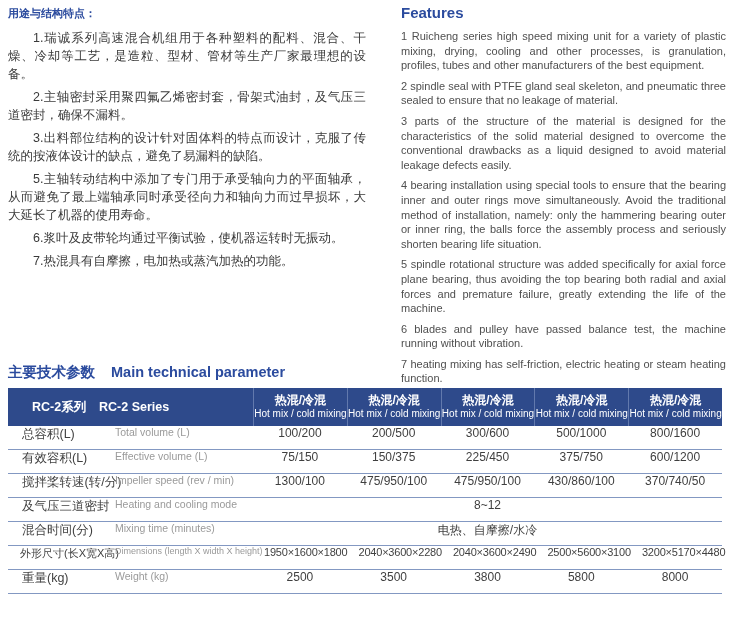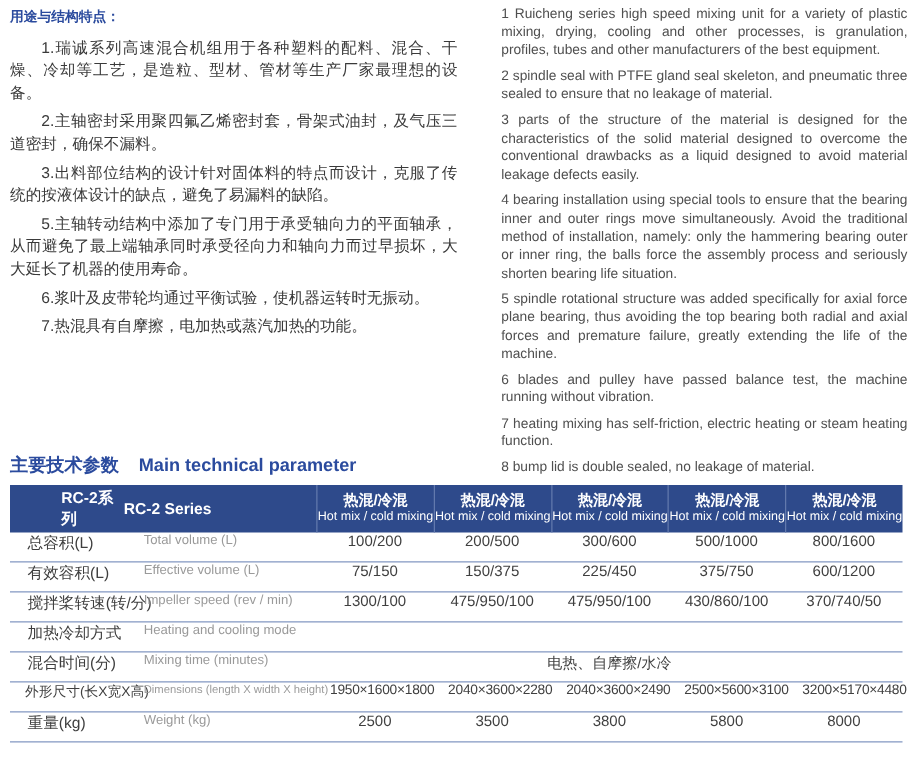--- a/index.html
+++ b/index.html
@@ -35,21 +35,21 @@
     font-size:11px;color:var(--text-en);line-height:14.6px;
     margin:0 0 6px 0;text-align:justify;
   }
   
   .table-sec{position:absolute;left:8px;top:363px;width:714px;}
   .tbl-title{font-size:14.5px;font-weight:bold;color:var(--title-blue);margin:0 0 6px 0;}
   .tbl-title .t-cn{margin-right:16px;}
   .tbl{width:714px;}
   .tbl-header{display:flex;background:var(--header-bg);color:var(--header-text);height:38px;}
   .h-series{display:flex;align-items:center;width:245px;flex:0 0 245px;}
-  .h-series-cn{padding-left:41px;width:91px;font-weight:bold;font-size:12.5px;}
+  .h-series-cn{padding-left:24px;width:91px;font-weight:bold;font-size:12.5px;}
   .h-series-en{font-weight:bold;font-size:12.5px;}
   .h-mix{
     flex:1 1 0;display:flex;flex-direction:column;justify-content:center;align-items:center;
     border-left:1px solid var(--header-divider);line-height:1.25;
   }
   .h-mix-cn{font-size:12px;font-weight:bold;text-align:center;}
   .h-mix-en{font-size:10px;}
   .trow{display:flex;align-items:flex-start;height:24px;border-bottom:1px solid var(--row-border);}
   .c-cn{width:107px;flex:0 0 107px;padding-left:14px;font-size:12.5px;color:var(--value-color);white-space:nowrap;}
   .c-en{width:138px;flex:0 0 138px;font-size:10.5px;color:var(--label-gray);white-space:nowrap;}
@@ -66,20 +66,21 @@
   <h2 class="cn-title">用途与结构特点：</h2>
   <p class="cn-para">1.瑞诚系列高速混合机组用于各种塑料的配料、混合、干燥、冷却等工艺，是造粒、型材、管材等生产厂家最理想的设备。</p>
   <p class="cn-para">2.主轴密封采用聚四氟乙烯密封套，骨架式油封，及气压三道密封，确保不漏料。</p>
   <p class="cn-para">3.出料部位结构的设计针对固体料的特点而设计，克服了传统的按液体设计的缺点，避免了易漏料的缺陷。</p>
   <p class="cn-para">5.主轴转动结构中添加了专门用于承受轴向力的平面轴承，从而避免了最上端轴承同时承受径向力和轴向力而过早损坏，大大延长了机器的使用寿命。</p>
   <p class="cn-para">6.浆叶及皮带轮均通过平衡试验，使机器运转时无振动。</p>
   <p class="cn-para">7.热混具有自摩擦，电加热或蒸汽加热的功能。</p>
 </div>
 
 <div class="right-col">
+  <h2 class="en-title">Features</h2>
   <p class="en-para">1 Ruicheng series high speed mixing unit for a variety of plastic mixing, drying, cooling and other processes, is granulation, profiles, tubes and other manufacturers of the best equipment.</p>
   <p class="en-para">2 spindle seal with PTFE gland seal skeleton, and pneumatic three sealed to ensure that no leakage of material.</p>
   <p class="en-para">3 parts of the structure of the material is designed for the characteristics of the solid material designed to overcome the conventional drawbacks as a liquid designed to avoid material leakage defects easily.</p>
   <p class="en-para">4 bearing installation using special tools to ensure that the bearing inner and outer rings move simultaneously. Avoid the traditional method of installation, namely: only the hammering bearing outer or inner ring, the balls force the assembly process and seriously shorten bearing life situation.</p>
   <p class="en-para">5 spindle rotational structure was added specifically for axial force plane bearing, thus avoiding the top bearing both radial and axial forces and premature failure, greatly extending the life of the machine.</p>
   <p class="en-para">6 blades and pulley have passed balance test, the machine running without vibration.</p>
   <p class="en-para">7 heating mixing has self-friction, electric heating or steam heating function.</p>
   <p class="en-para">8 bump lid is double sealed, no leakage of material.</p>
 </div>
 
@@ -139,22 +140,23 @@
       <div class="c-cn">搅拌桨转速(转/分)</div>
       <div class="c-en">Impeller speed (rev / min)</div>
       <div class="c-val">1300/100</div>
       <div class="c-val">475/950/100</div>
       <div class="c-val">475/950/100</div>
       <div class="c-val">430/860/100</div>
       <div class="c-val">370/740/50</div>
     </div>
 
     <div class="trow">
-      <div class="c-cn">加热冷却方式</div>
+      <div class="c-cn">及气压三道密封</div>
       <div class="c-en">Heating and cooling mode</div>
+      <div class="c-rest">8~12</div>
     </div>
 
     <div class="trow">
       <div class="c-cn">混合时间(分)</div>
       <div class="c-en">Mixing time (minutes)</div>
       <div class="c-rest">电热、自摩擦/水冷</div>
     </div>
 
 
     <div class="trow row-dim">

